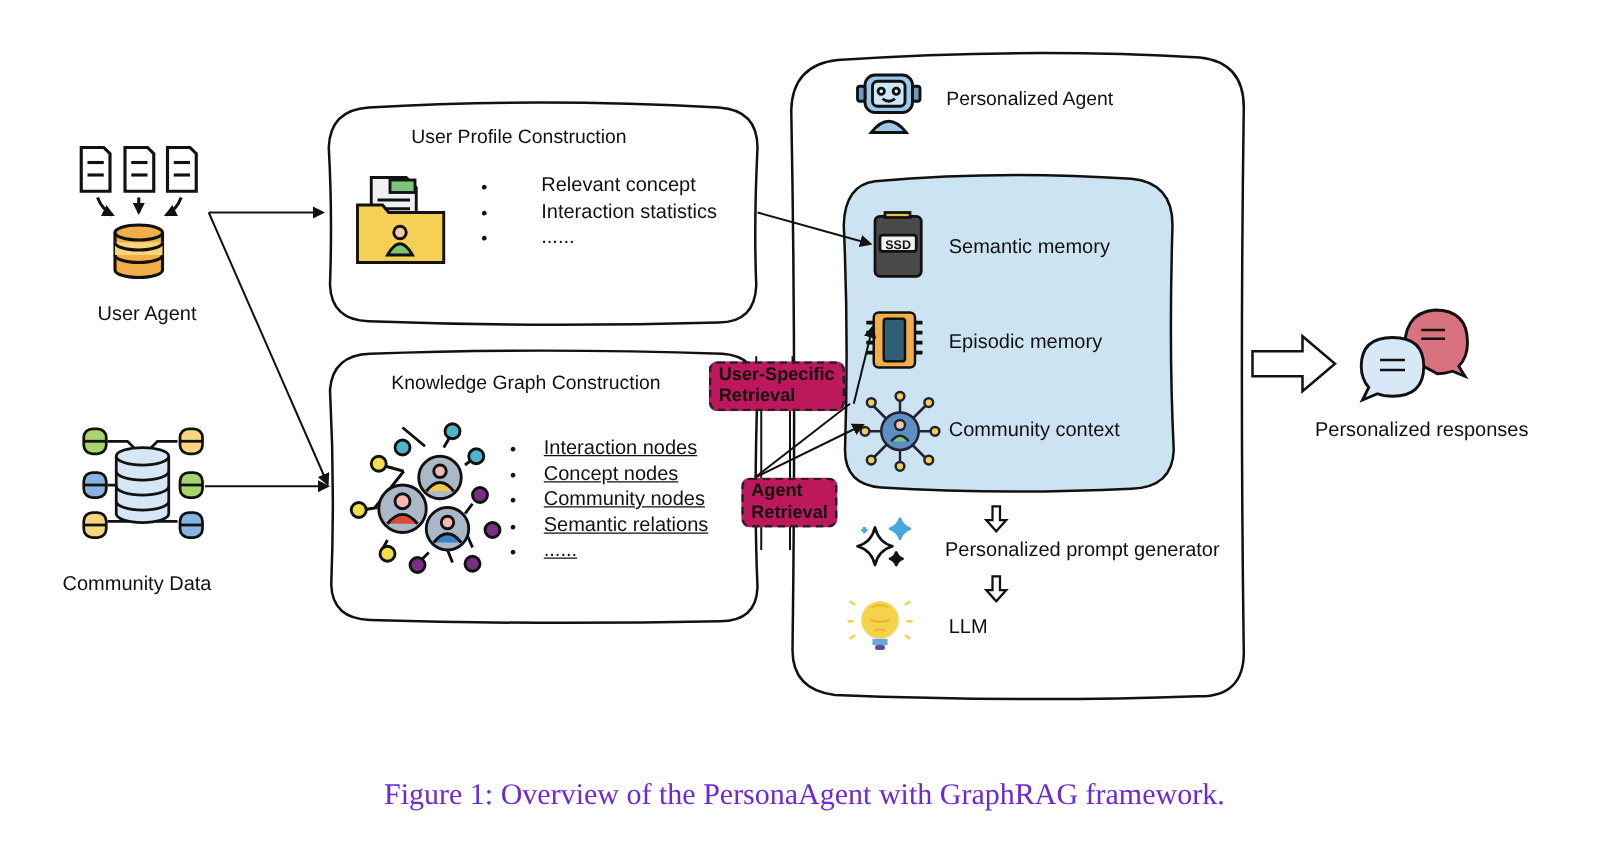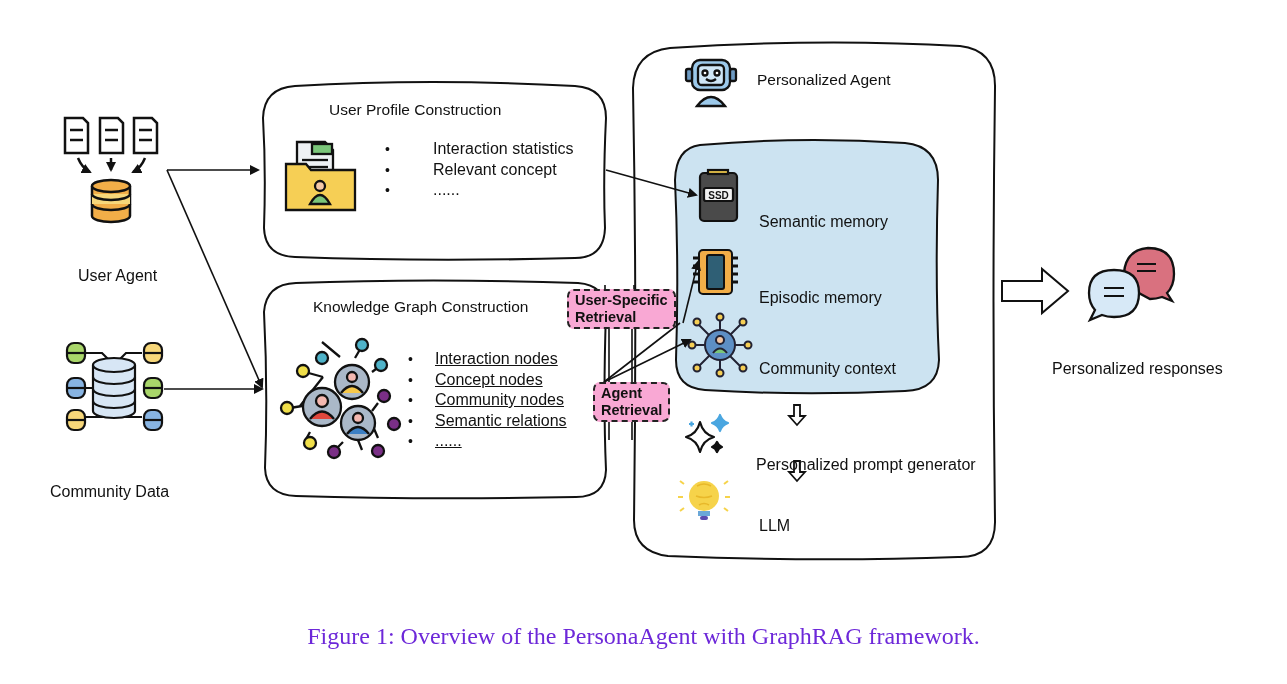--- a/index.html
+++ b/index.html
@@ -1,24 +1,24 @@
 <!DOCTYPE html>
 <html><head>
 <meta charset="utf-8">
 <style>
   html, body { margin: 0; padding: 0; background: #ffffff; }
   body { width: 1287px; height: 684px; position: relative; overflow: hidden; font-family: "Liberation Sans", "DejaVu Sans", sans-serif; color: #111; }
   #diagram { position: absolute; left: 0; top: 0; width: 1287px; height: 684px; }
   .lbl { position: absolute; font-family: "Liberation Sans", "DejaVu Sans", sans-serif; color: #111; white-space: nowrap; }
   .title { font-weight: normal; font-size: 15.5px; }
-  .item { font-size: 16px; margin-top: 24px; }
+  .item { font-size: 16px; }
   .bullets { position: absolute; margin: 0; padding: 0; list-style: none; }
   .bullets li { position: relative; font-size: 16px; line-height: 20.5px; padding-left: 48px; white-space: nowrap; }
   .bullets li::before { content: "•"; position: absolute; left: 0; top: 0; font-size: 14px; }
-  .retr { position: absolute; font-weight: bold; font-size: 14.5px; line-height: 17px; background: #f9a8d4; border: 2px dashed #222; border-radius: 7px; padding: 1px 6px; white-space: nowrap; }
+  .retr { position: absolute; font-weight: bold; font-size: 14.5px; line-height: 17px; background: #be185d; border: 2px dashed #222; border-radius: 7px; padding: 1px 6px; white-space: nowrap; }
   .caption { position: absolute; left: 0; width: 1287px; top: 623px; text-align: center; font-family: "Liberation Serif", "DejaVu Serif", serif; font-size: 24px; color: #6d28d9; }
 </style>
 </head>
 <body>
 
 <svg id="diagram" viewBox="0 0 1287 684" xmlns="http://www.w3.org/2000/svg">
   <defs>
     <marker id="arr" markerWidth="10" markerHeight="10" refX="8" refY="5" orient="auto" markerUnits="userSpaceOnUse">
       <path d="M0,0 L10,5 L0,10 Z" fill="#111"></path>
     </marker>
@@ -204,22 +204,22 @@
     <path d="M1114,270 q25,0 25,23 q0,24 -25,24 q-7,0 -12,-2 l-12,5 l5,-10 q-6,-7 -6,-17 q0,-23 25,-23 z" fill="#d7e9f7"></path>
     <path d="M1104,288 h20 M1104,296 h20" stroke-width="2"></path>
   </g>
 </svg>
 
 <div class="lbl item" style="left:78px;top:243px;">User Agent</div>
 <div class="lbl item" style="left:50px;top:459px;">Community Data</div>
 
 <div class="lbl title" style="left:329px;top:101px;">User Profile Construction</div>
 <ul class="bullets" style="left:385px;top:139px;">
+  <li>Relevant concept</li>
   <li>Interaction statistics</li>
-  <li>Relevant concept</li>
   <li>......</li>
 </ul>
 
 <div class="lbl title" style="left:313px;top:298px;">Knowledge Graph Construction</div>
 <ul class="bullets" style="left:408px;top:349px;padding:0;text-decoration:underline;">
   <li style="padding-left:27px">Interaction nodes</li>
   <li style="padding-left:27px">Concept nodes</li>
   <li style="padding-left:27px">Community nodes</li>
   <li style="padding-left:27px">Semantic relations</li>
   <li style="padding-left:27px">......</li>

